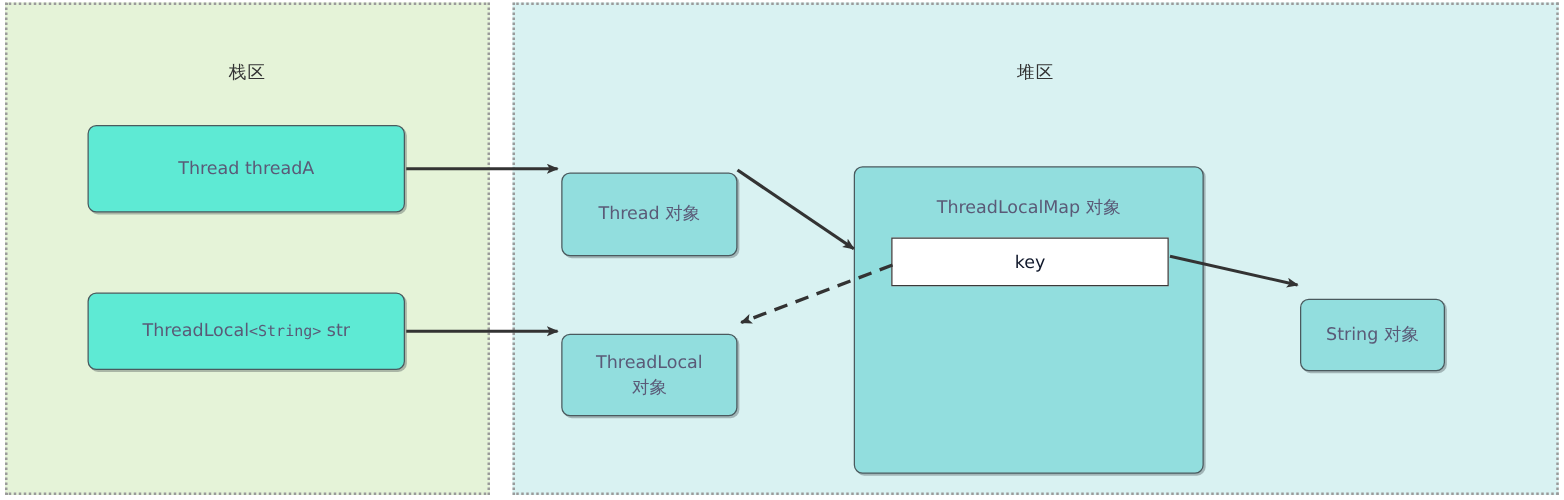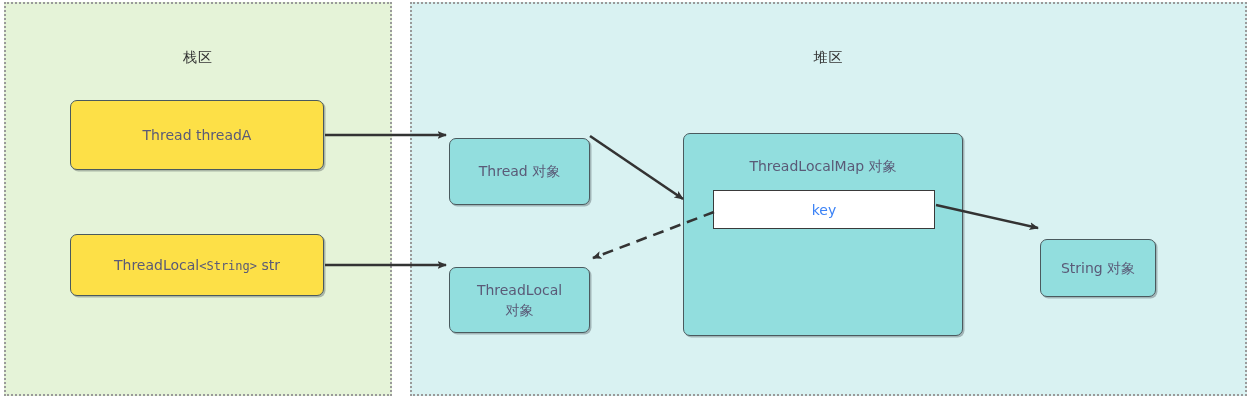--- a/index.html
+++ b/index.html
@@ -50,21 +50,21 @@
     border-radius: 7px;
     display: flex;
     align-items: center;
     justify-content: center;
     text-align: center;
     font-size: 14px;
     color: #5a5a77;
     box-shadow: 1.5px 1.5px 0 rgba(60,70,75,0.35);
     line-height: 1.45;
   }
-  .node.green { background: #fde047; }
+  .node.green { background: #5eead4; }
   .node.teal  { background: #92dede; margin-top: 36px; }
   .node.mapbox {
     align-items: flex-start;
     justify-content: center;
     padding-top: 22px;
   }
   .mono {
     font-family: "DejaVu Sans Mono", "Liberation Mono", monospace;
     font-size: 12px;
   }
@@ -79,21 +79,21 @@
     box-sizing: border-box;
     border: 1.5px solid #3a3a3a;
     background: #ffffff;
   }
   .kv-cell {
     flex: 1 1 50%;
     display: flex;
     align-items: center;
     justify-content: center;
     font-size: 14px;
-    color: #3b82f6;
+    color: #0f172a;
     box-sizing: border-box;
   }
   .kv-cell + .kv-cell { border-left: 1.5px solid #3a3a3a; }
   #overlay {
     position: absolute;
     left: 0; top: 0;
     width: 1251px;
     height: 400px;
     pointer-events: none;
   }
@@ -121,21 +121,21 @@
 
   <div class="node teal" style="left:449px; top:102px; width:141px; height:67px;">
     <span>Thread 对象</span>
   </div>
 
   <div class="node teal" style="left:449px; top:231px; width:141px; height:66px; flex-direction:column;">
     <span>ThreadLocal</span>
     <span>对象</span>
   </div>
 
-  <div class="node teal mapbox" style="left:683px; top:97px; width:280px; height:203px;">
+  <div class="node teal mapbox" style="left:683px; top:97px; width:280px; height:246px;">
     <span>ThreadLocalMap 对象</span>
   </div>
 
   <div id="kv-table">
     <div class="kv-cell">key</div>
   </div>
 
   <div class="node teal" style="left:1040px; top:203px; width:116px; height:58px;">
     <span>String 对象</span>
   </div>

